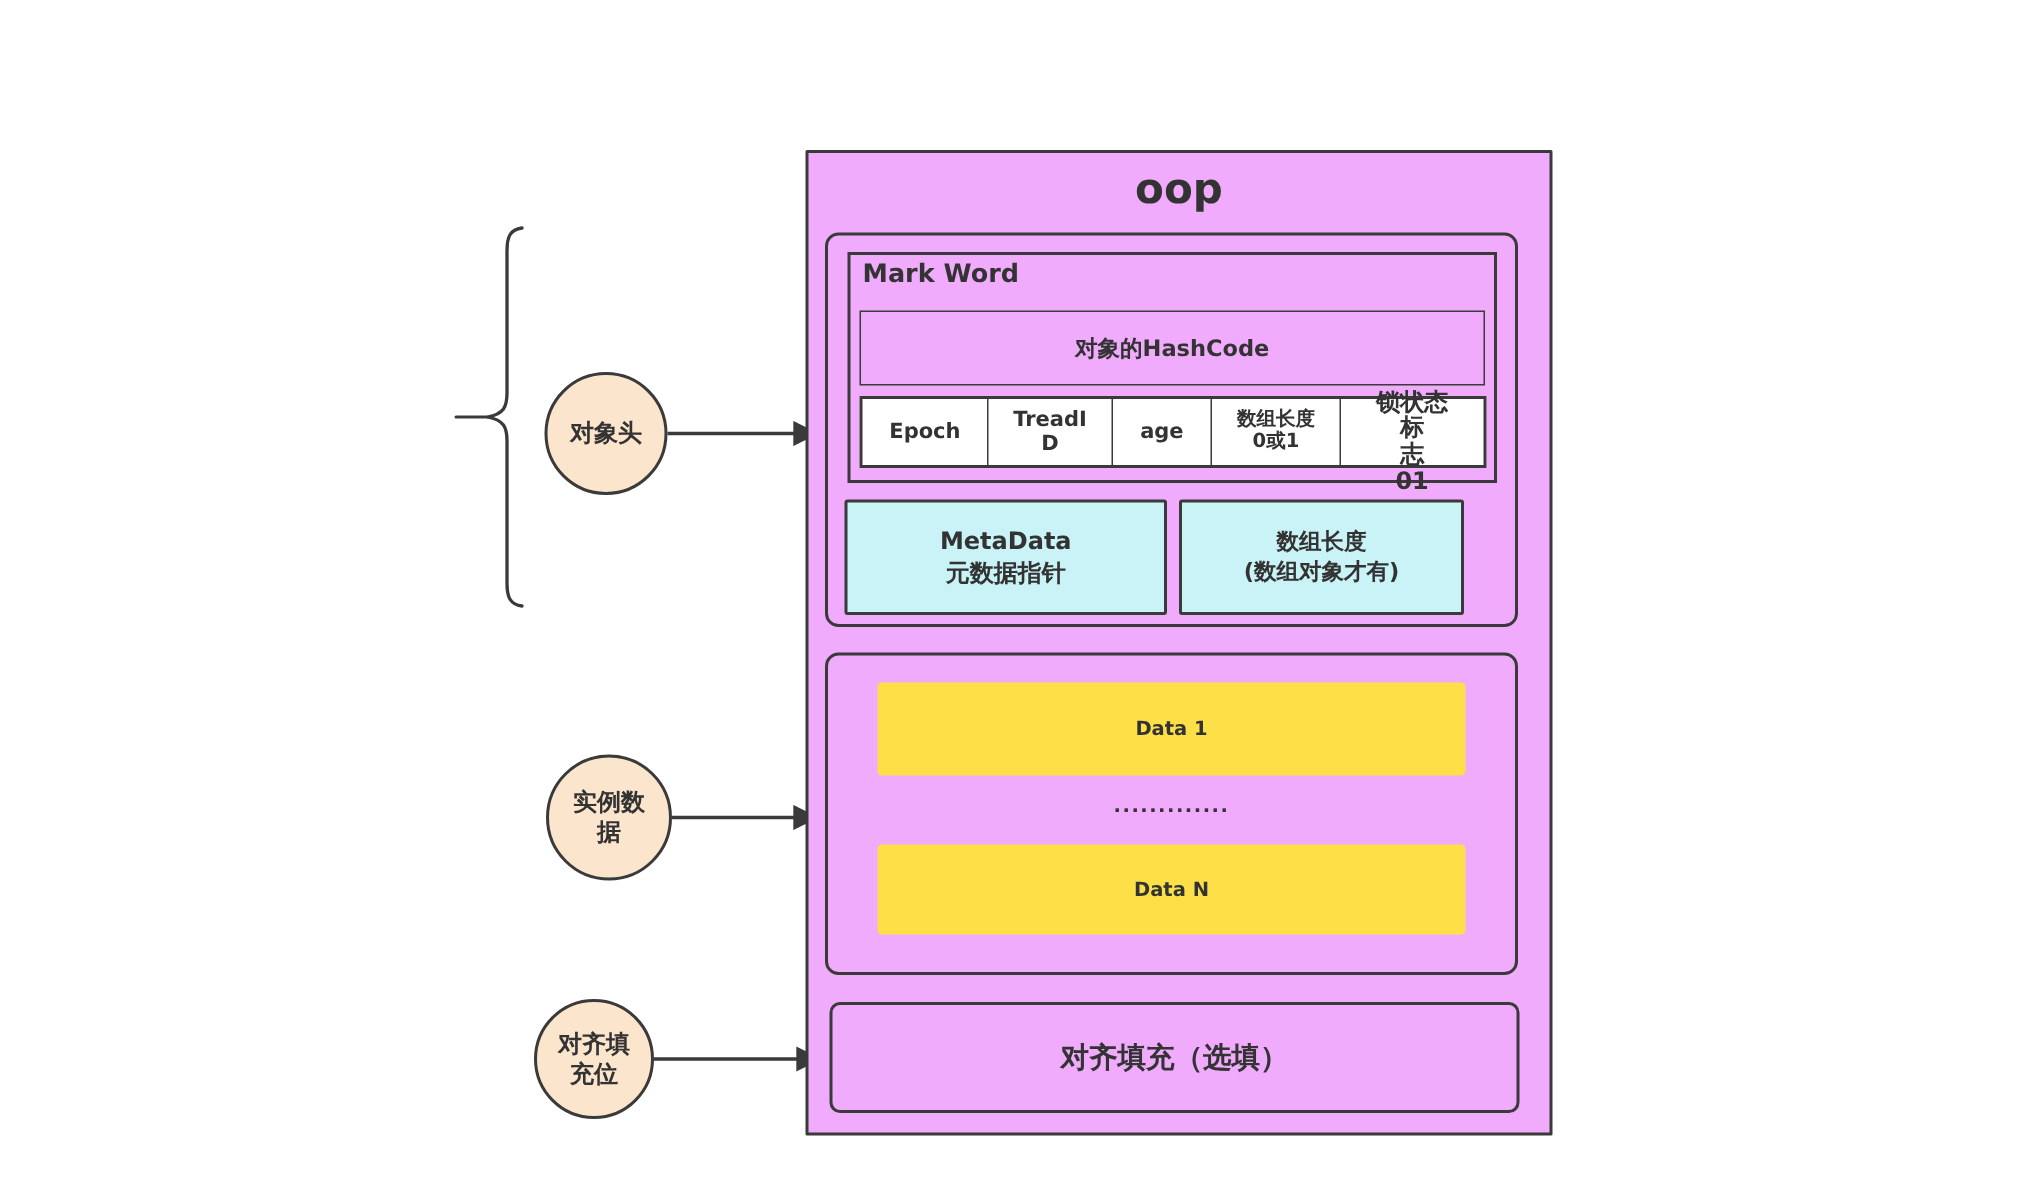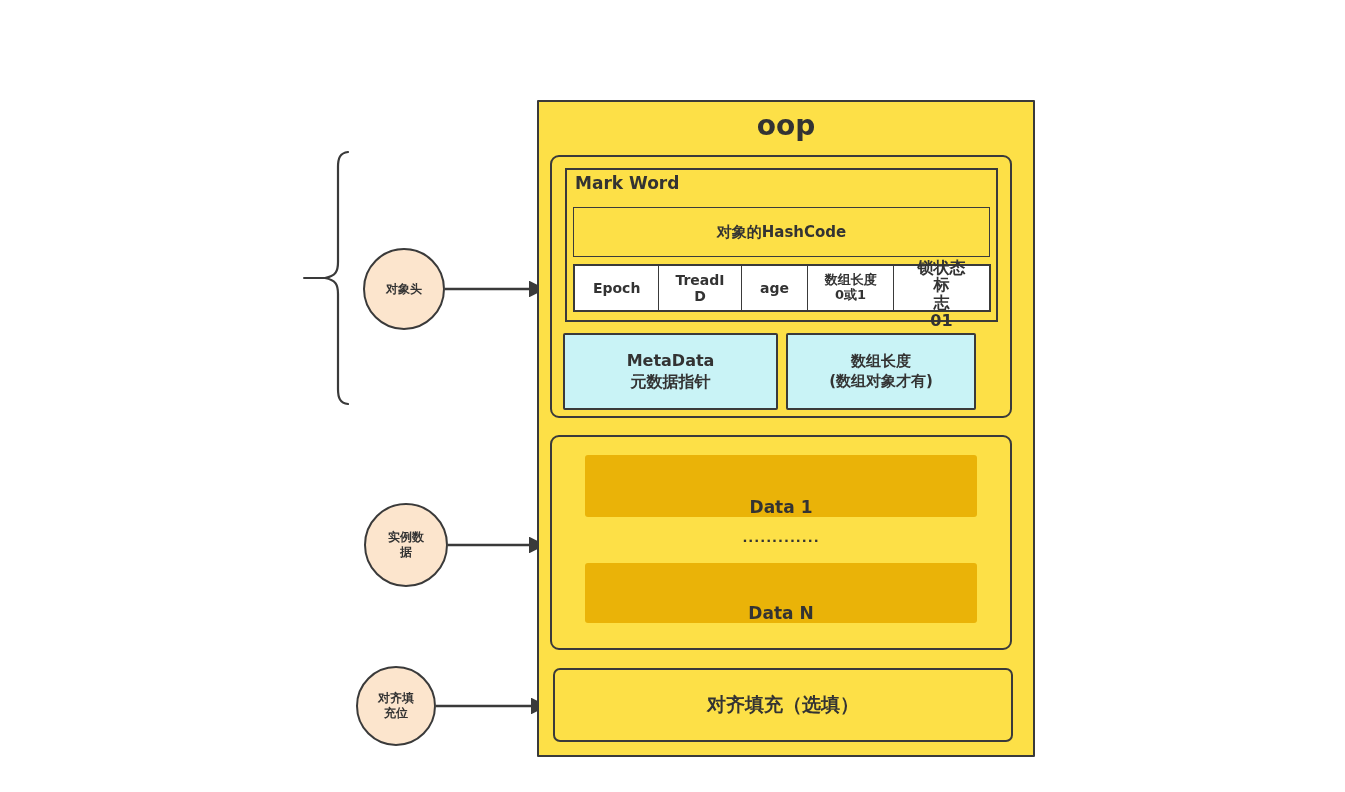--- a/index.html
+++ b/index.html
@@ -1,19 +1,19 @@
 <!DOCTYPE html>
 <html><head>
 <meta charset="utf-8">
 <style>
   html,body{margin:0;padding:0;background:#ffffff;}
   body{font-family:"DejaVu Sans","Liberation Sans",sans-serif;color:#333;}
   .canvas{position:relative;width:1345px;height:792px;background:#ffffff;overflow:hidden;}
   .abs{position:absolute;box-sizing:border-box;}
-  .box{position:absolute;box-sizing:border-box;border:2px solid #3a3a3a;background:#fde047;}
+  .box{position:absolute;box-sizing:border-box;border:2px solid #3a3a3a;background:#f0abfc;}
   .center{display:flex;align-items:center;justify-content:center;text-align:center;}
   .ml{white-space:pre-line;}
 
   
   .oop-box{left:537px;top:100px;width:498px;height:657px;border-radius:1px;}
   .oop-title{left:537px;top:104px;width:498px;height:42px;font-size:28px;font-weight:bold;}
 
   
   .header-section{left:550px;top:155px;width:462px;height:263px;border-radius:9px;}
   .markword-box{left:565px;top:168px;width:433px;height:154px;}
@@ -28,31 +28,31 @@
   .cell-bias{width:20.6%;font-size:13px;}
   .cell-lock{width:23.2%;font-size:16px;line-height:1.1;margin-top:12px;}
   .cell-lock .ml{display:inline-block;width:54px;word-break:break-all;}
 
   .cyan{background:#c9f3f6;border:2px solid #3a3a3a;border-radius:2px;font-weight:bold;font-size:16px;line-height:1.3;}
   .metadata-box{left:563px;top:333px;width:215px;height:77px;}
   .arraylen-box{left:786px;top:333px;width:190px;height:77px;font-size:15px;}
 
   
   .instance-section{left:550px;top:435px;width:462px;height:215px;border-radius:9px;}
-  .green{background:#eab308;border:none;border-radius:3px;font-weight:bold;font-size:17px;align-items:flex-end;}
+  .green{background:#fde047;border:none;border-radius:3px;font-weight:bold;font-size:13px;}
   .data-first{left:585px;top:455px;width:392px;height:62px;}
   .data-ellipsis{left:585px;top:524px;width:392px;height:26px;font-size:13px;font-weight:bold;letter-spacing:1px;}
   .data-last{left:585px;top:563px;width:392px;height:60px;}
 
   
   .padding-box{left:553px;top:668px;width:460px;height:74px;border-radius:7px;font-size:19px;font-weight:bold;}
 
   
   .instance-oop-desc{left:120px;top:263px;width:185px;height:30px;font-size:20px;font-weight:bold;justify-content:flex-start;display:flex;align-items:center;}
-  .bubble{position:absolute;box-sizing:border-box;border:2.5px solid #3a3a3a;border-radius:50%;background:#fce5cd;display:flex;align-items:center;justify-content:center;text-align:center;font-weight:bold;font-size:12px;line-height:1.25;}
+  .bubble{position:absolute;box-sizing:border-box;border:2.5px solid #3a3a3a;border-radius:50%;background:#fce5cd;display:flex;align-items:center;justify-content:center;text-align:center;font-weight:bold;font-size:16px;line-height:1.25;}
   .bubble-header{left:363px;top:248px;width:82px;height:82px;}
   .bubble-instance{left:364px;top:503px;width:84px;height:84px;}
   .bubble-padding{left:356px;top:666px;width:80px;height:80px;}
 
   svg.overlay{position:absolute;left:0;top:0;pointer-events:none;}
 </style>
 </head>
 <body>
 
 <div class="canvas">

